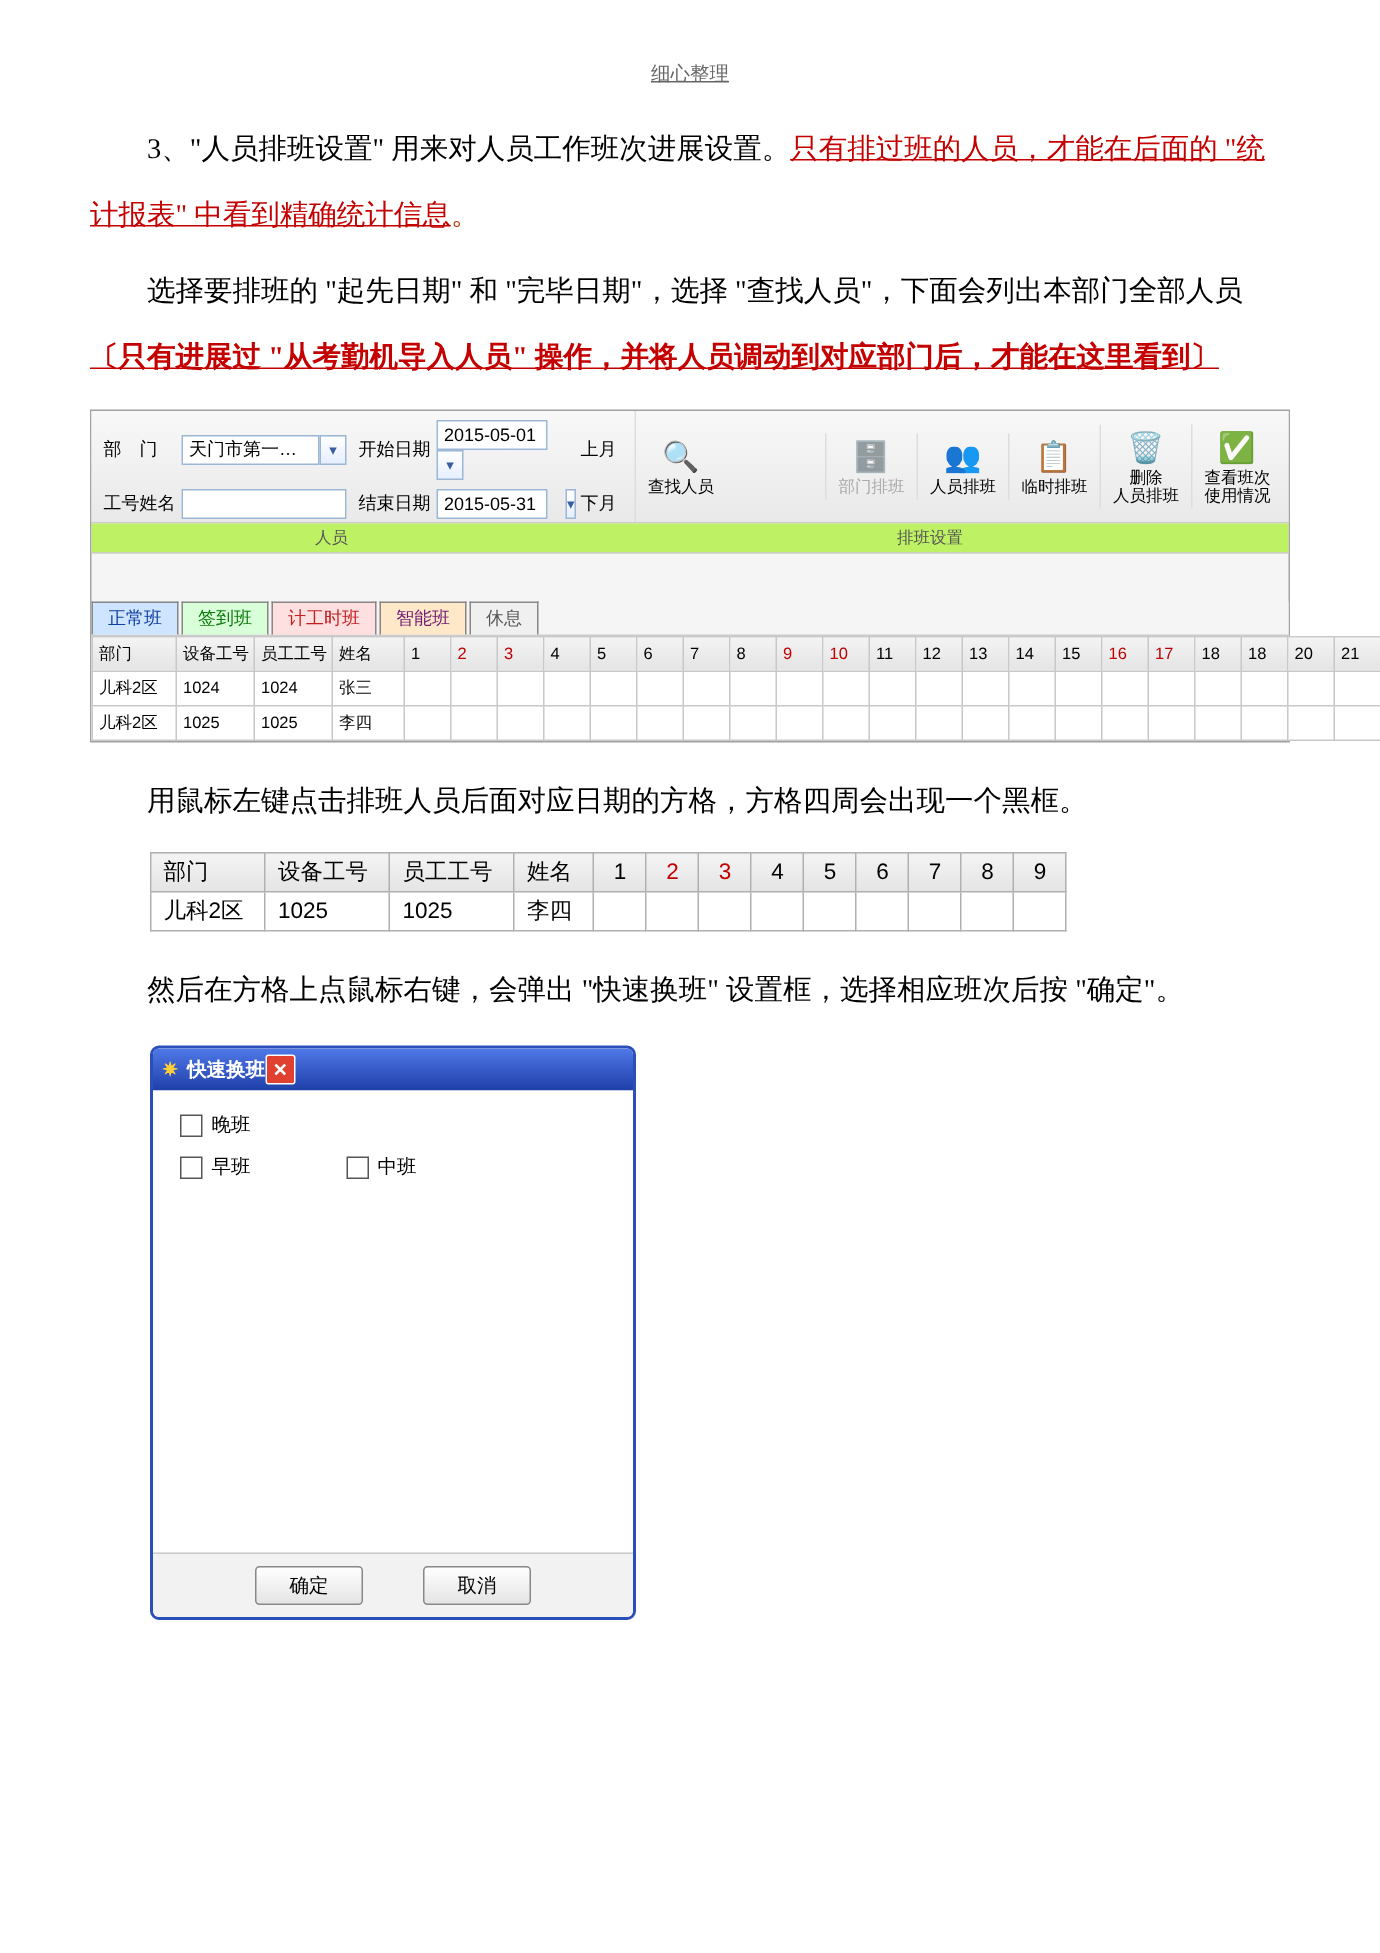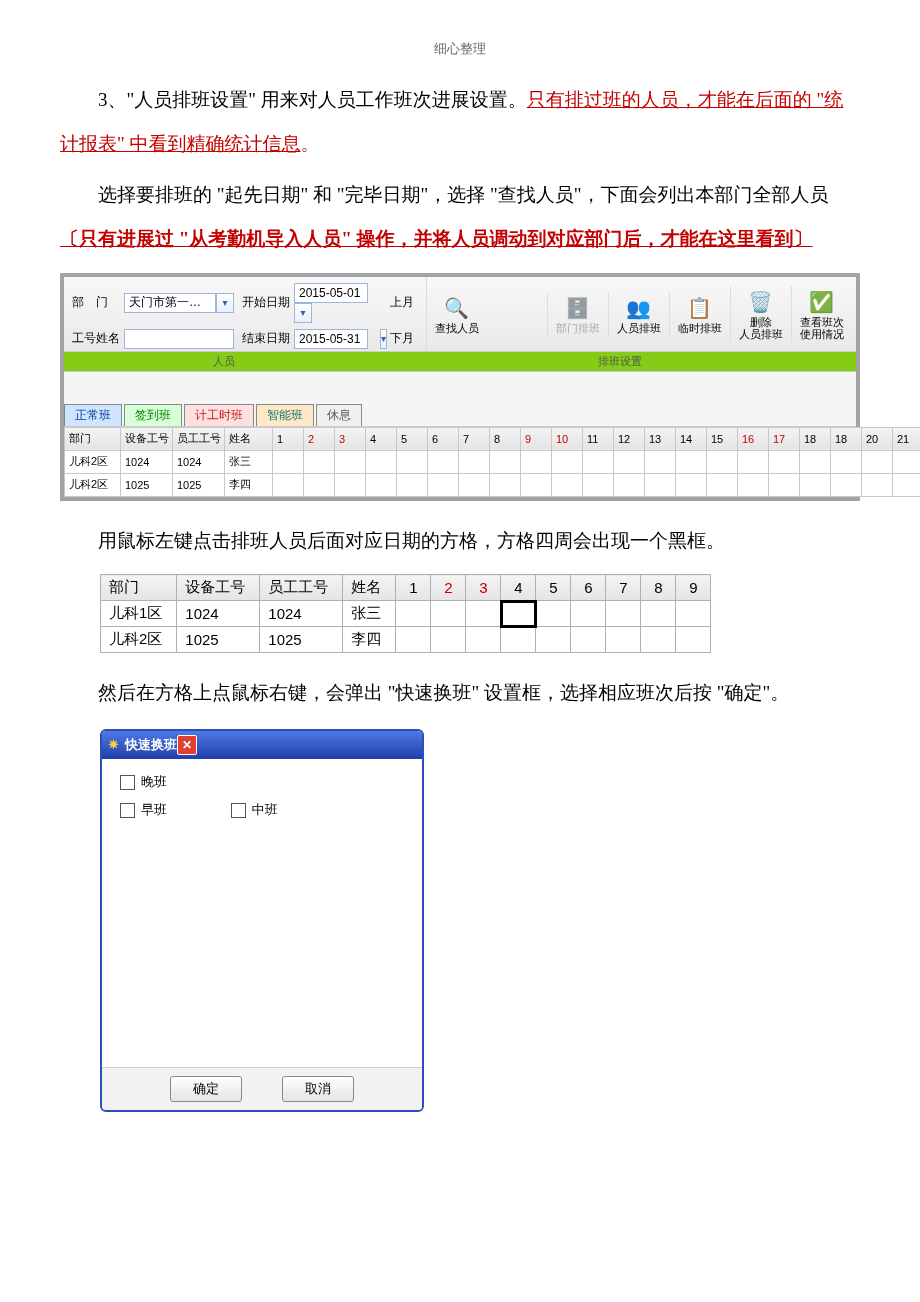--- a/index.html
+++ b/index.html
@@ -10,20 +10,21 @@
     color: #000;
     width: 920px;
     box-sizing: border-box;
   }
   .header-note {
     text-align: center;
     font-size: 13px;
     color: #666;
     font-family: "KaiTi","楷体",serif;
     margin-bottom: 20px;
+    text-decoration: underline;
   }
   .body-text {
     font-size: 19px;
     line-height: 2.3;
     text-indent: 2em;
     margin: 0 0 8px 0;
   }
   .underline-red {
     text-decoration: underline;
     color: #c40000;
@@ -32,21 +33,21 @@
     text-decoration: underline;
     color: #c40000;
     font-weight: bold;
   }
   .stop {
     color:#b03000;
   }
 
   
   .ui-panel {
-    border: 4px solid #a3a3a3;
+    border: 1px solid #a3a3a3;
     font-family: "Microsoft YaHei","SimSun",sans-serif;
     font-size: 12px;
     margin: 12px 0 18px 0;
     background: #f5f5f5;
   }
   .toolbar {
     display: flex;
     align-items: stretch;
     background: linear-gradient(#f8f8f8,#e9e9e9);
     border-bottom: 1px solid #ccc;
@@ -94,21 +95,21 @@
   .tb-right {
     display:flex;
     align-items:center;
     margin-left:auto;
     padding-right:4px;
   }
   .section-labels {
     display:flex;
     font-size:11px;
     color:#555;
-    background:#84cc16;
+    background:#bef264;
     border-bottom:1px solid #ccc;
   }
   .section-labels .s1 {flex:0 0 320px;text-align:center;padding:2px 0;}
   .section-labels .s2 {flex:1;text-align:center;padding:2px 0;}
   .shift-tabs {
     display:flex;
     background:#f5f5f5;
     padding:0;
     border-bottom:1px solid #ccc;
     margin-top:32px;
@@ -117,21 +118,21 @@
     border:1px solid #888;
     border-bottom:none;
     padding:2px 10px;
     font-size:12px;
     margin-right:2px;
     background:#fff;
   }
   .tab-blue   {background:#cfe4ff;color:#1040a0;}
   .tab-green  {background:#d8ffd8;color:#0a7a0a;}
   .tab-red    {background:#ffe0e0;color:#c02020;}
-  .tab-orange {background:#ffe8c8;color:#0f766e;}
+  .tab-orange {background:#ffe8c8;color:#701a75;}
   .tab-gray   {background:#f0f0f0;color:#555;}
 
   
   .grid {
     border-collapse: collapse;
     width: 100%;
     table-layout: fixed;
     font-size:11px;
     background:#fff;
   }
@@ -413,35 +414,20 @@
           <th class="d">4</th>
           <th class="d">5</th>
           <th class="d">6</th>
           <th class="d">7</th>
           <th class="d">8</th>
           <th class="d">9</th>
         </tr>
       </thead>
     <tbody id="grid2-body">
         <tr>
-          <td>儿科1区</td>
-          <td>1024</td>
-          <td>1024</td>
-          <td>张三</td>
-          <td class="d"></td>
-          <td class="d"></td>
-          <td class="d"></td>
-          <td class="d sel"></td>
-          <td class="d"></td>
-          <td class="d"></td>
-          <td class="d"></td>
-          <td class="d"></td>
-          <td class="d"></td>
-        </tr>
-        <tr>
           <td>儿科2区</td>
           <td>1025</td>
           <td>1025</td>
           <td>李四</td>
           <td class="d"></td>
           <td class="d"></td>
           <td class="d"></td>
           <td class="d"></td>
           <td class="d"></td>
           <td class="d"></td>

